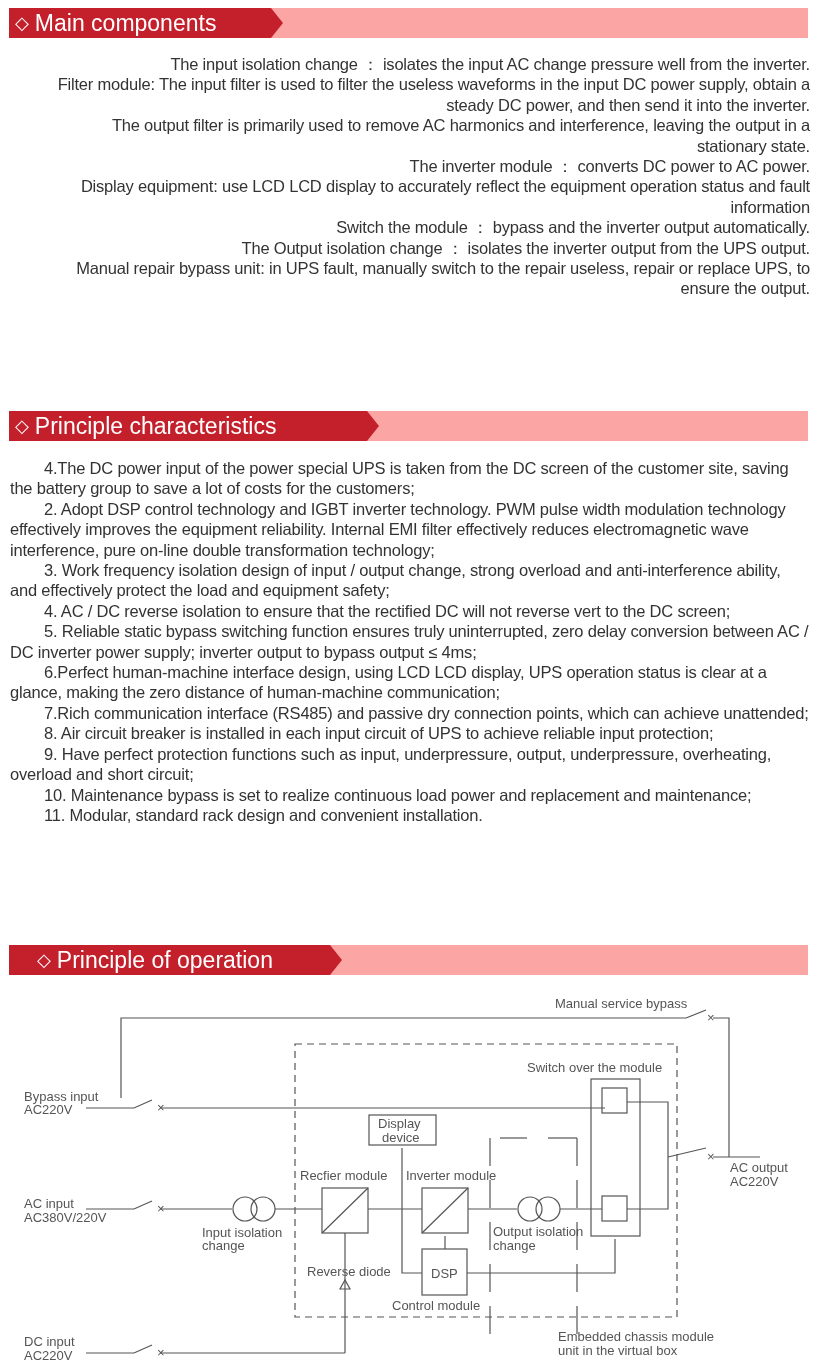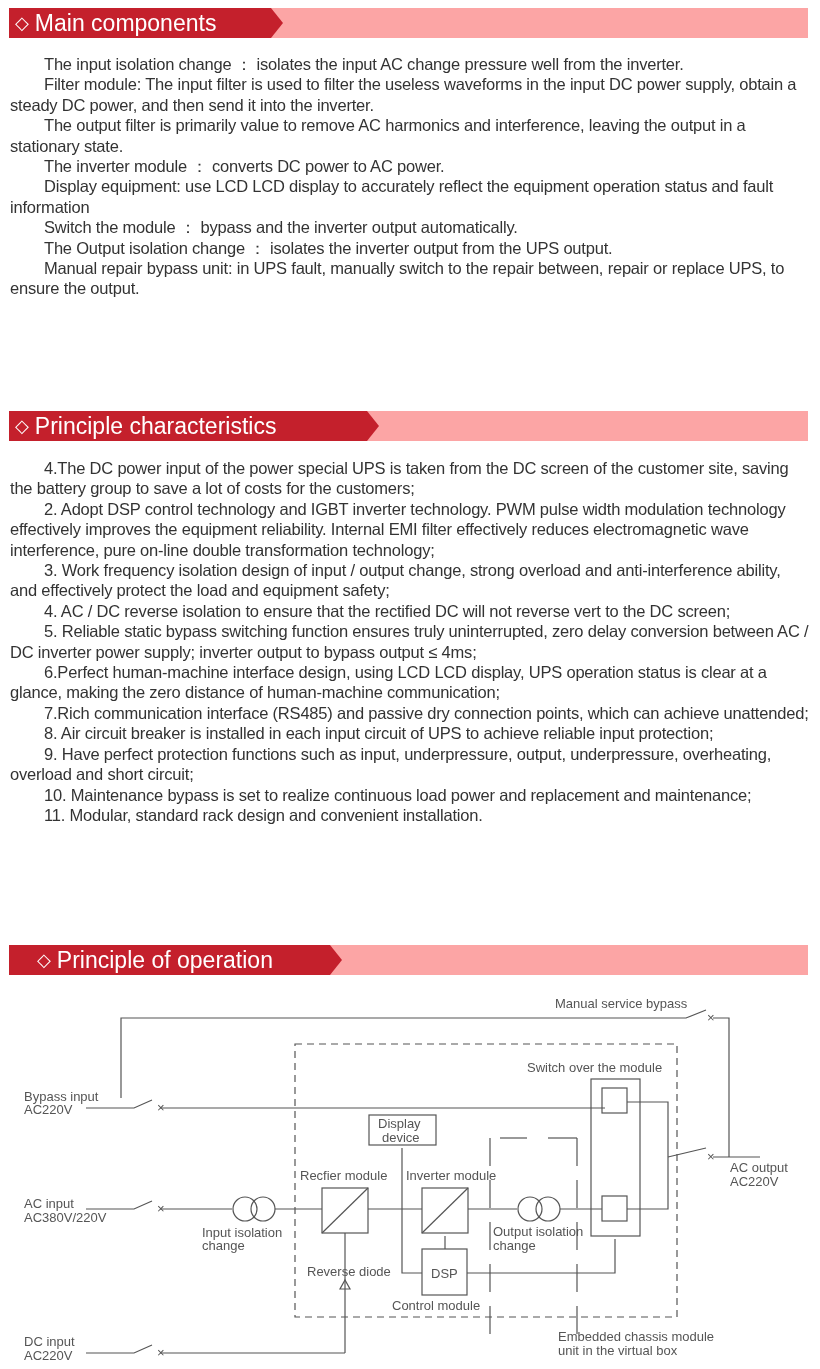--- a/index.html
+++ b/index.html
@@ -11,29 +11,29 @@
   .txt { position:absolute; left:10px; width:800px; font-size:16.5px; line-height:20.4px; color:#333; letter-spacing:-0.2px; }
   .txt p { margin:0; text-indent:34px; }
   svg text { font-family:"Liberation Sans", sans-serif; fill:#555; font-size:13px; }
 </style>
 </head>
 <body>
 
 <div class="hdr" style="top:8px;">
   <div class="hdr-red" style="width:256px;"><span class="dia">◇</span><span>Main components</span></div>
 </div>
-<div class="txt" style="top:54px;" id="main-text">
+<div class="txt" style="top:54px;text-align:right;" id="main-text">
     <p>The input isolation change ： isolates the input AC change pressure well from the inverter.</p>
     <p>Filter module: The input filter is used to filter the useless waveforms in the input DC power supply, obtain a steady DC power, and then send it into the inverter.</p>
-    <p>The output filter is primarily value to remove AC harmonics and interference, leaving the output in a stationary state.</p>
+    <p>The output filter is primarily used to remove AC harmonics and interference, leaving the output in a stationary state.</p>
     <p>The inverter module ： converts DC power to AC power.</p>
     <p>Display equipment: use LCD LCD display to accurately reflect the equipment operation status and fault information</p>
     <p>Switch the module ： bypass and the inverter output automatically.</p>
     <p>The Output isolation change ： isolates the inverter output from the UPS output.</p>
-    <p>Manual repair bypass unit: in UPS fault, manually switch to the repair between, repair or replace UPS, to ensure the output.</p>
+    <p>Manual repair bypass unit: in UPS fault, manually switch to the repair useless, repair or replace UPS, to ensure the output.</p>
   </div>
 
 <div class="hdr" style="top:411px;">
   <div class="hdr-red" style="width:352px;"><span class="dia">◇</span><span>Principle characteristics</span></div>
 </div>
 <div class="txt" style="top:458px;" id="func-text">
     <p>4.The DC power input of the power special UPS is taken from the DC screen of the customer site, saving the battery group to save a lot of costs for the customers;</p>
     <p>2. Adopt DSP control technology and IGBT inverter technology. PWM pulse width modulation technology effectively improves the equipment reliability. Internal EMI filter effectively reduces electromagnetic wave interference, pure on-line double transformation technology;</p>
     <p>3. Work frequency isolation design of input / output change, strong overload and anti-interference ability, and effectively protect the load and equipment safety;</p>
     <p>4. AC / DC reverse isolation to ensure that the rectified DC will not reverse vert to the DC screen;</p>

